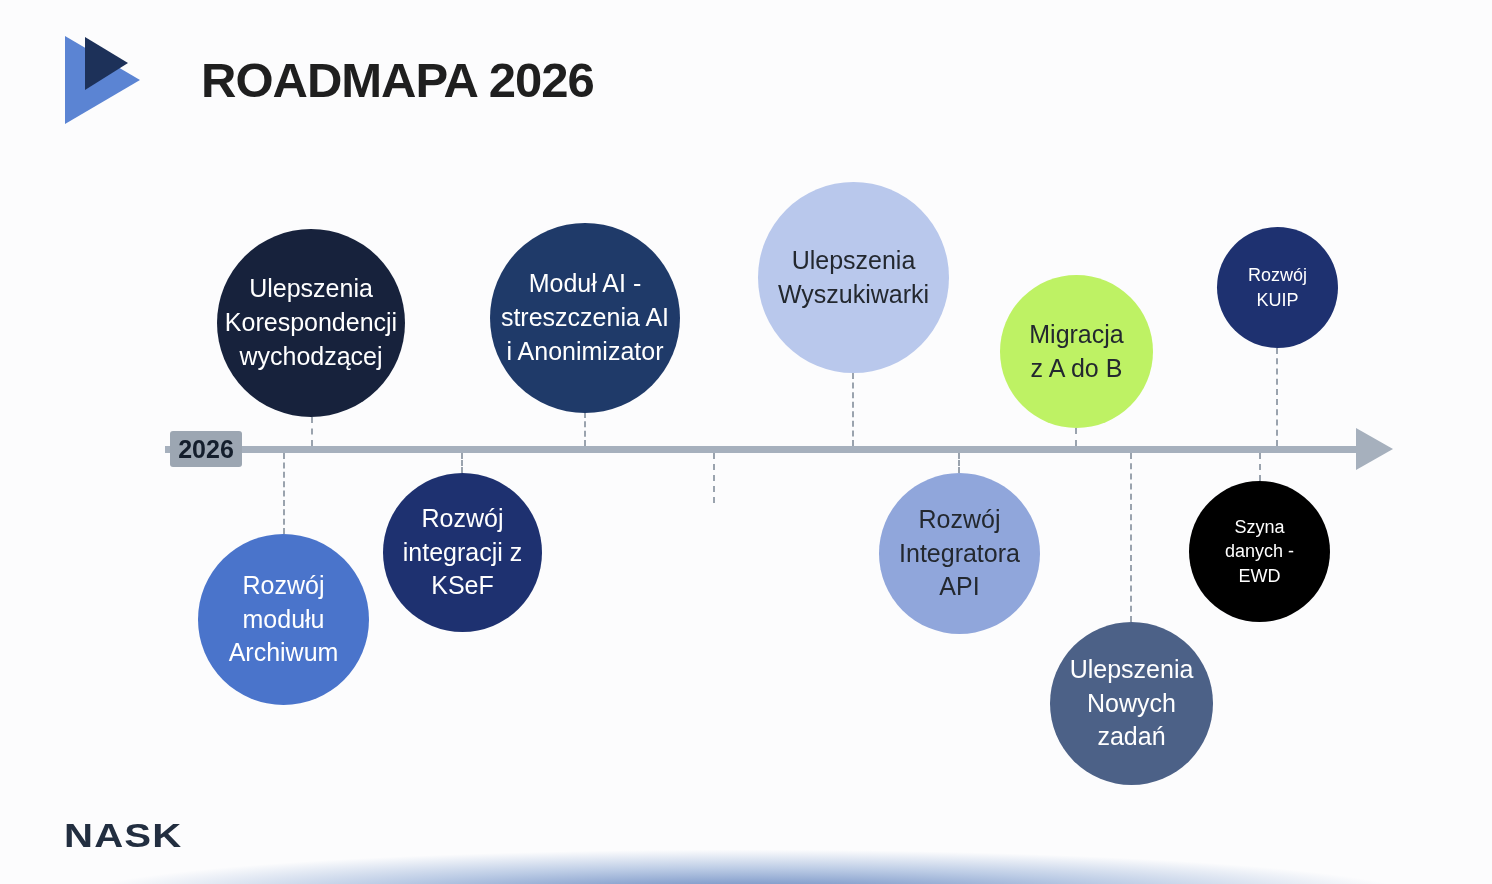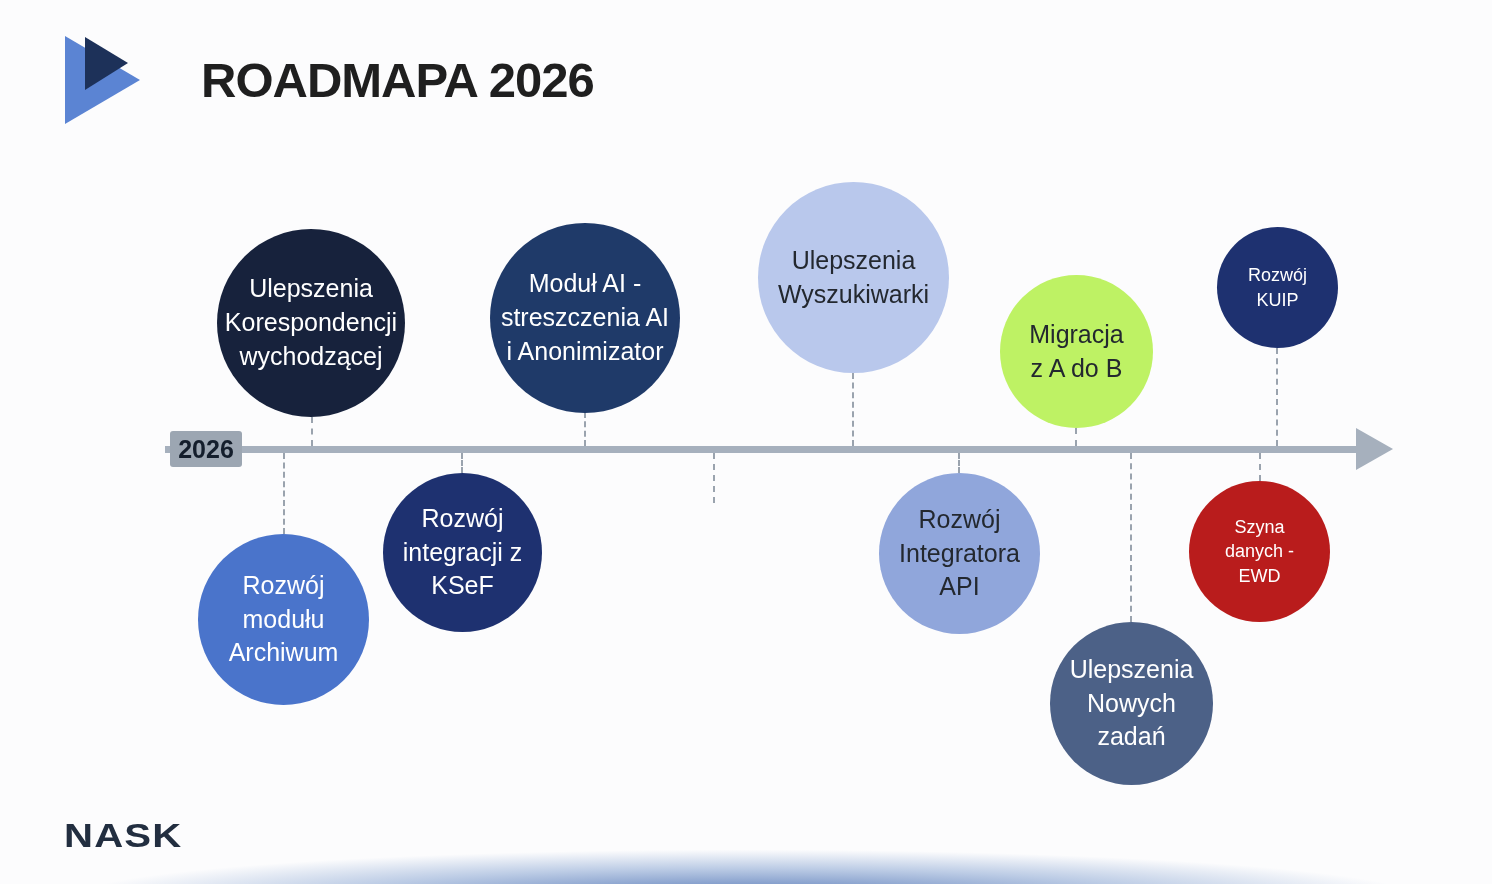--- a/index.html
+++ b/index.html
@@ -119,19 +119,19 @@
 Archiwum</div>
   <div class="bubble b7" style="background-color: rgb(30, 49, 112); color: rgb(255, 255, 255);">Rozwój
 integracji z
 KSeF</div>
   <div class="bubble b9" style="background-color: rgb(144, 166, 219); color: rgb(35, 40, 47);">Rozwój
 Integratora
 API</div>
   <div class="bubble b10" style="background-color: rgb(76, 97, 135); color: rgb(255, 255, 255);">Ulepszenia
 Nowych
 zadań</div>
-  <div class="bubble b11" style="background-color: #b91c1c; color: rgb(255, 255, 255);">Szyna
+  <div class="bubble b11" style="background-color: #000000; color: rgb(255, 255, 255);">Szyna
 danych -
 EWD</div>
 
   <div class="brand">NASK</div>
   <div class="bottom-glow"></div>
 </div>
 
 </body></html>

